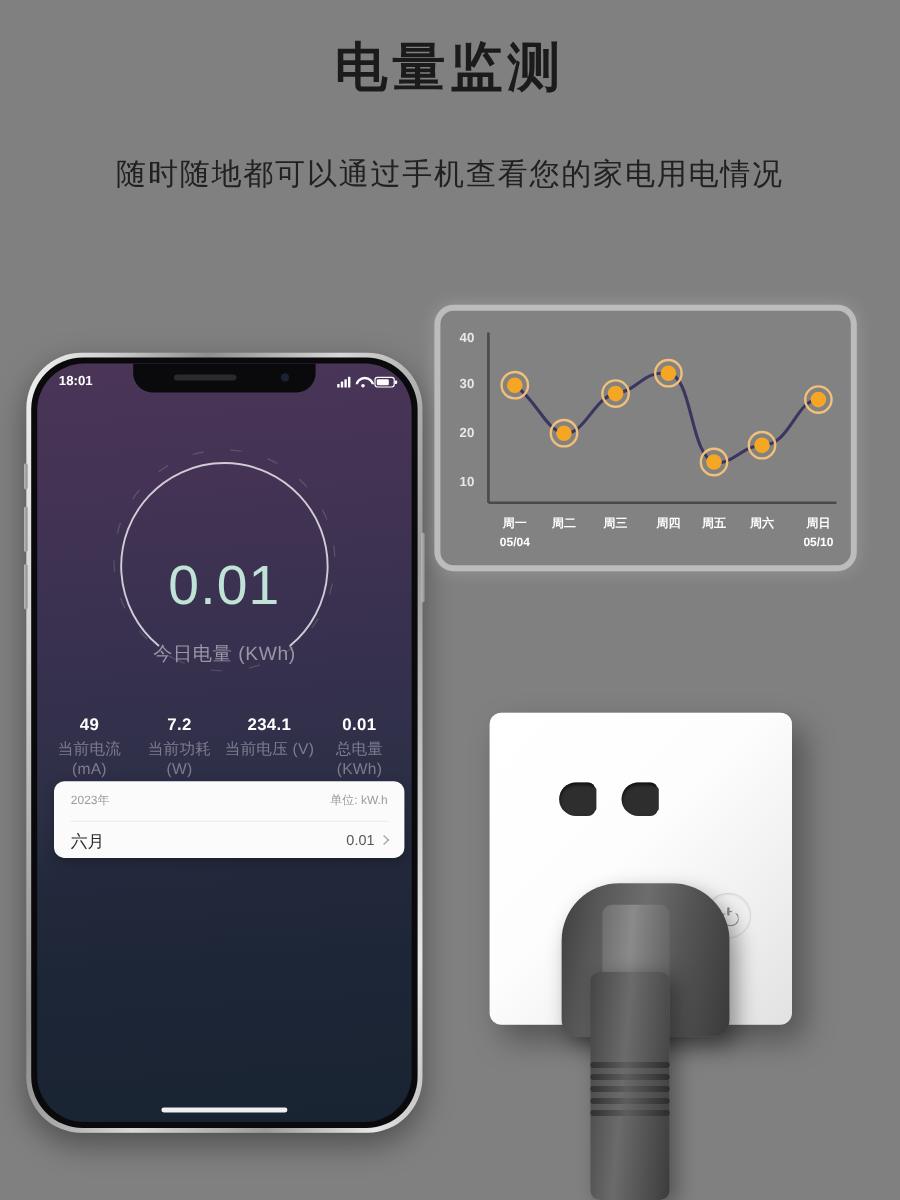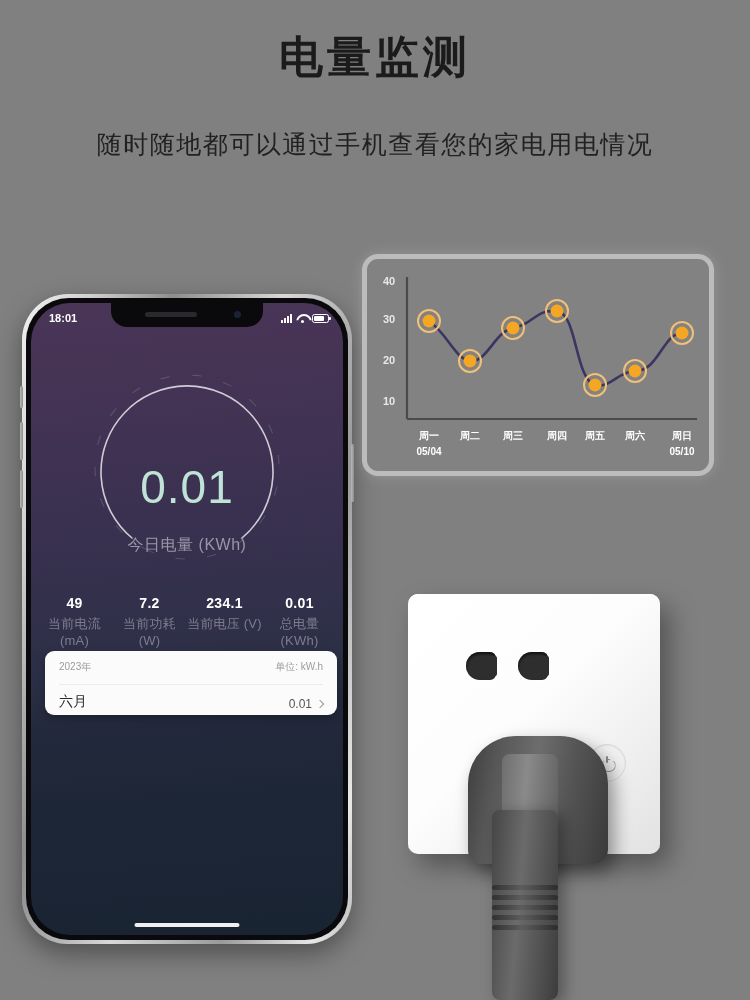--- a/index.html
+++ b/index.html
@@ -121,21 +121,21 @@
 
   
   .card{
     position:absolute; top:348px; left:14px; width:292px; height:64px;
     background:#fbfbfb; border-radius:9px; padding:9px 14px 0 14px;
     box-shadow:0 3px 10px rgba(0,0,0,.25);
   }
   .card .row1{ display:flex; justify-content:space-between; align-items:flex-end;gap:15px;}
   .card .row1 span{ font-size:10px; color:#9b9b9b; }
   .card .row2{
-    display:flex; justify-content:space-between; align-items:flex-end;
+    display:flex; justify-content:space-between; align-items:flex-start;
     margin-top:10px; padding-top:8px; border-top:1px solid #ececec;
   }
   .card .row2 .m{ font-size:14px; color:#2a2a2a; }
   .card .row2 .r{ font-size:12px; color:#555; display:flex; align-items:center; gap:5px;}
   .chev{ display:inline-block; width:6px;height:6px;
     border-right:1.4px solid #9a9a9a; border-top:1.4px solid #9a9a9a;
     transform:rotate(45deg); }
 
   .home-bar{
     position:absolute; bottom:8px; left:50%; transform:translateX(-50%);

